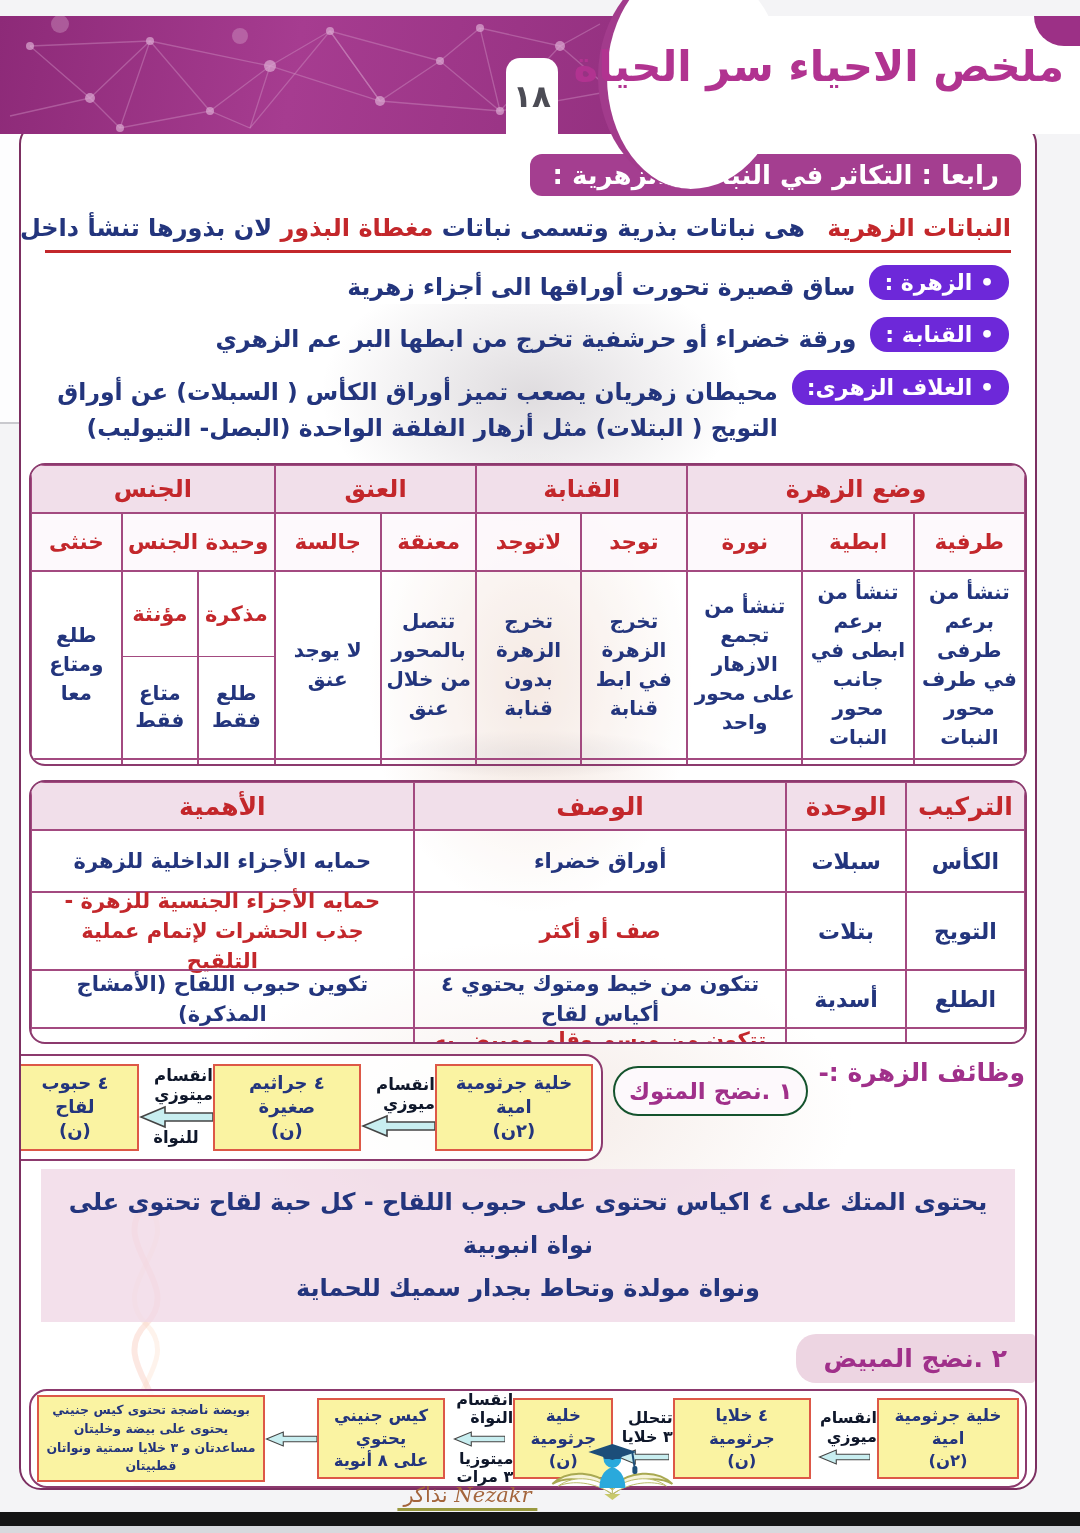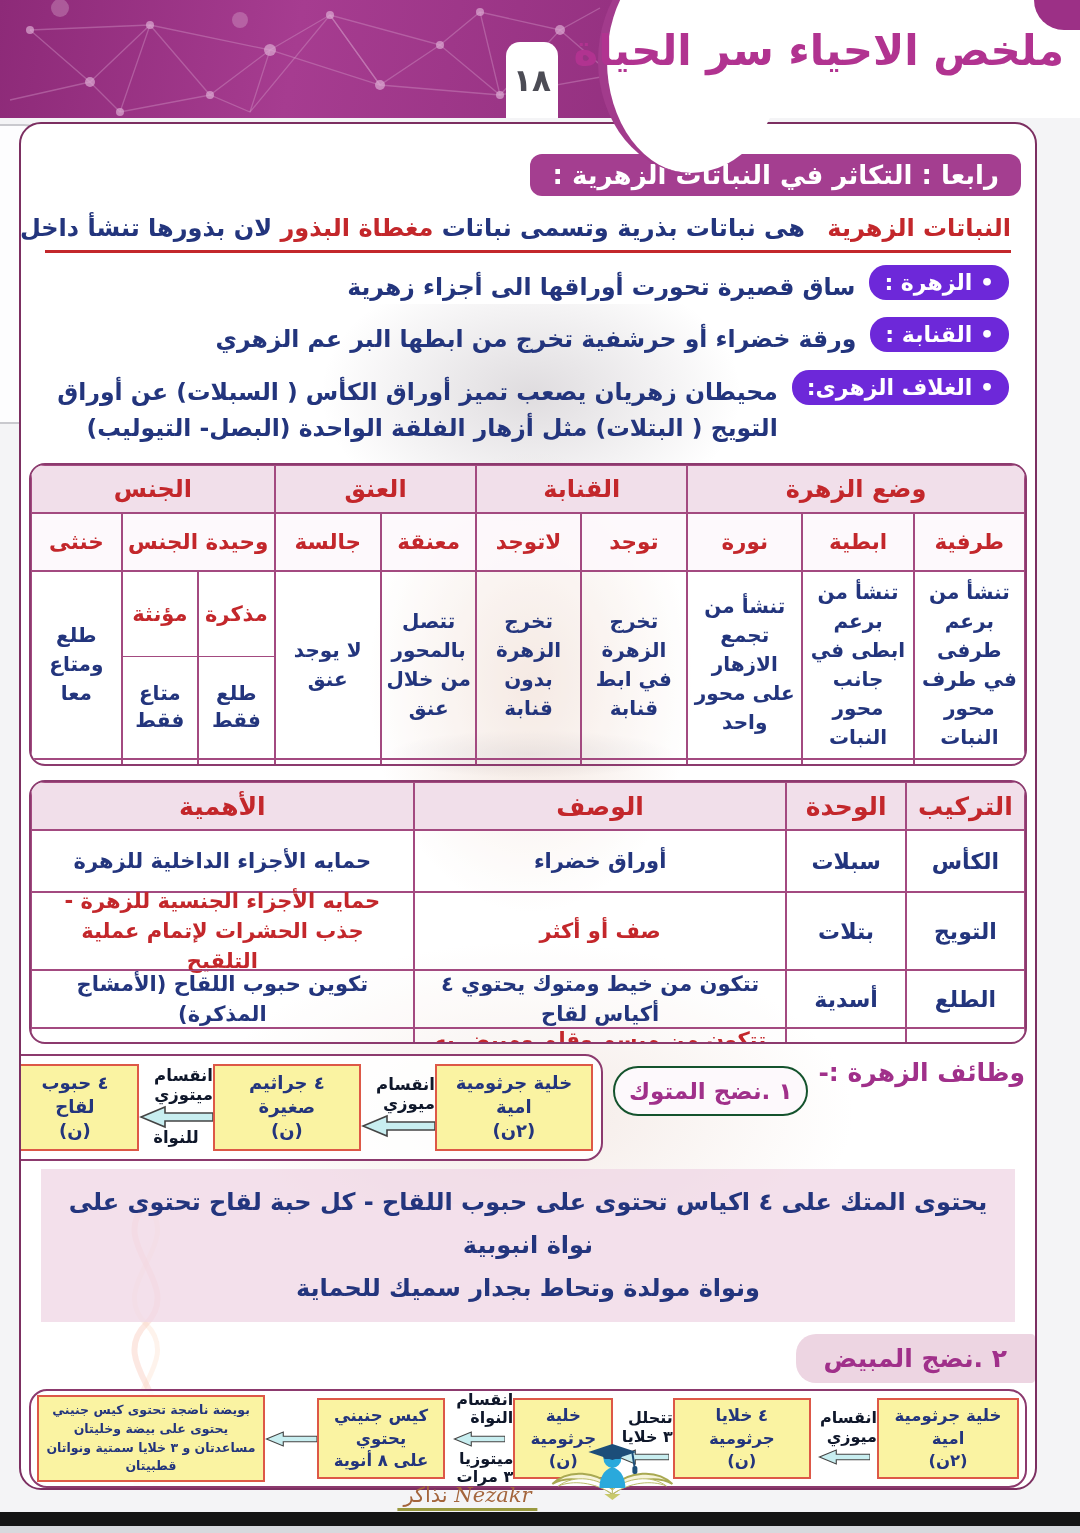--- a/index.html
+++ b/index.html
@@ -5,21 +5,21 @@
   * { box-sizing: border-box; margin: 0; padding: 0; }
   html,body { width:1080px; height:1533px; }
   body {
     position: relative;
     background: #f4f4f6;
     font-family: "DejaVu Sans", sans-serif;
     overflow: hidden;
     direction: rtl;
   }
   
-  .header { position:absolute; top:0; left:0; width:1080px; height:118px; background:#fff; z-index:4; }
+  .header { position:absolute; top:16px; left:0; width:1080px; height:118px; background:#fff; z-index:4; }
   .pattern { position:absolute; left:0; top:0; width:655px; height:118px;
     background:linear-gradient(100deg,#8d2a78,#a63c90 45%,#93307f); overflow:hidden; }
   .crescent { position:absolute; left:598px; top:-52px; width:185px; height:225px;
     background:#fff; border-radius:50%; border-left:9px solid #a23b8c; z-index:2; }
   .hdr-corner { position:absolute; right:0; top:0; width:46px; height:30px; background:#9c3086;
     border-bottom-left-radius:46px; z-index:3; }
   .page-tab { position:absolute; left:506px; top:42px; width:52px; height:76px; background:#fff;
     border-radius:14px 14px 0 0; display:flex; align-items:center; justify-content:center;
     font-size:31px; font-weight:bold; color:#4c4c55; z-index:5; }
   .doc-title { position:absolute; right:16px; top:26px; width:400px; text-align:center;

